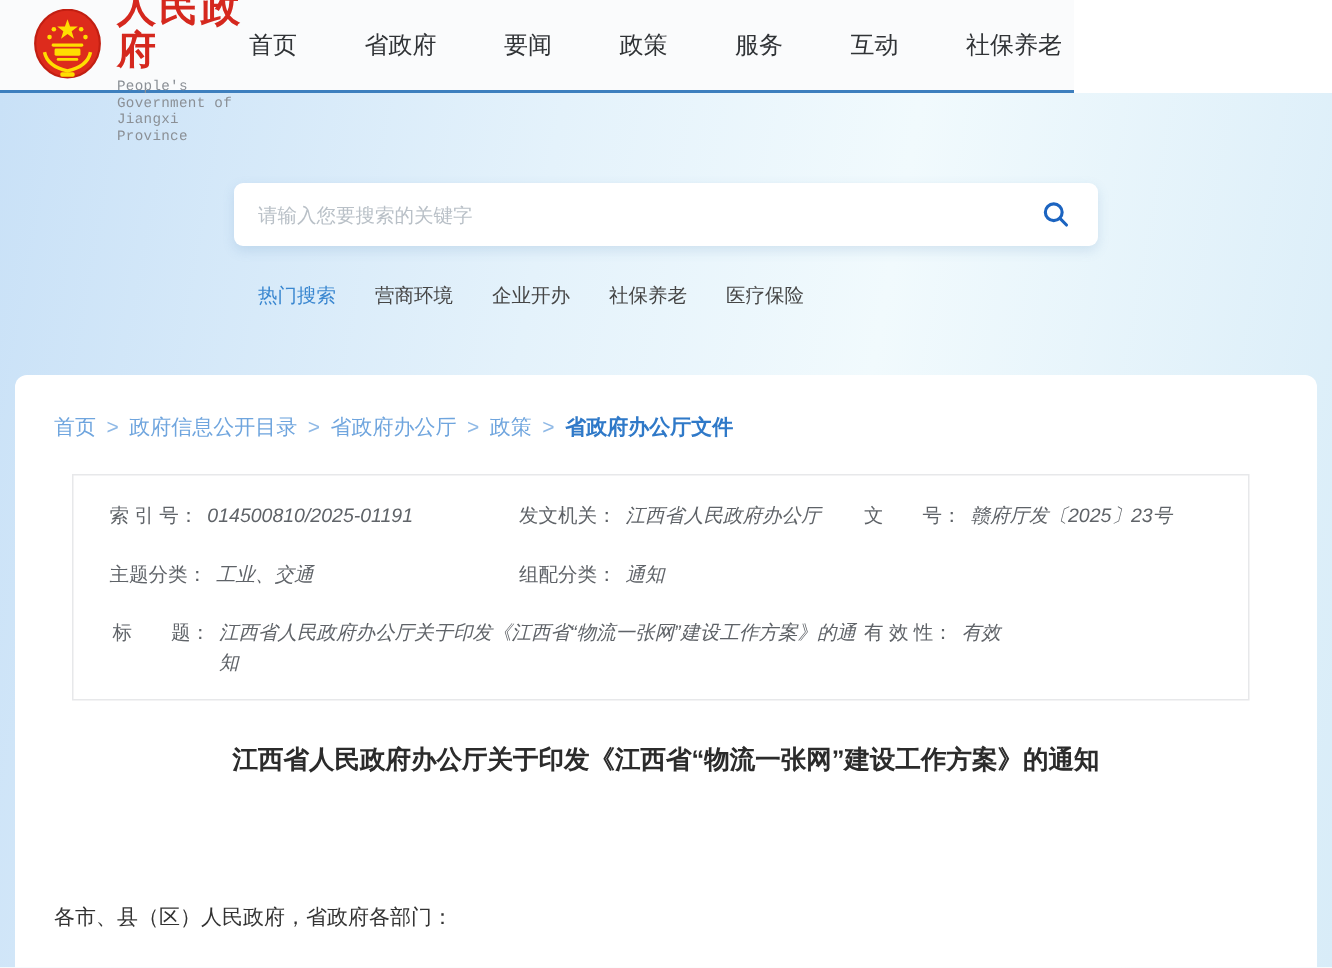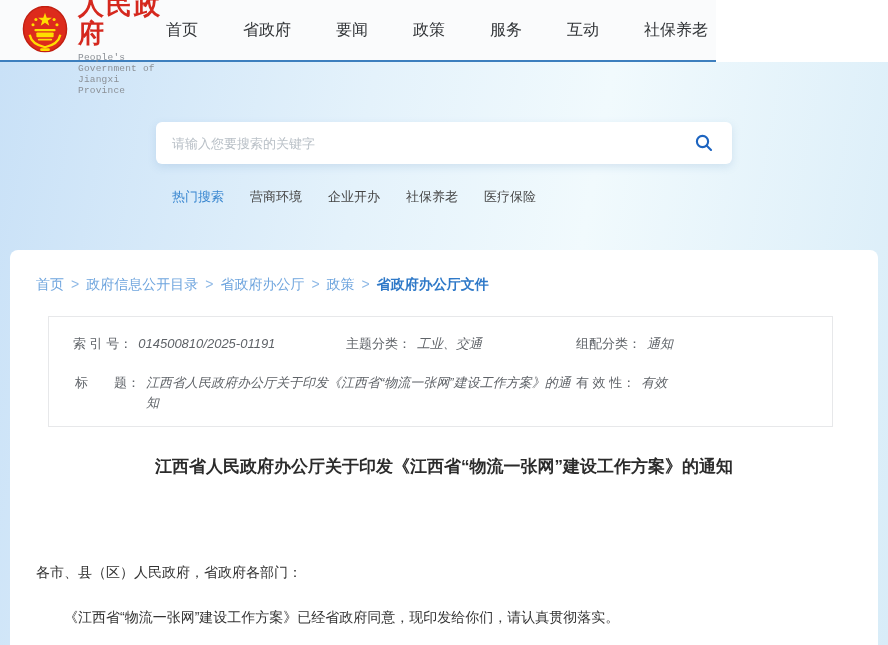--- a/index.html
+++ b/index.html
@@ -153,20 +153,28 @@
     <span class="bc-sep">&gt;</span>
     <span class="bc-current">省政府办公厅文件</span>
   </div>
 
   <div class="meta-box">
     <div class="meta-cell">
       <span class="meta-label">索 引 号：</span>
       <span class="meta-value">014500810/2025-01191</span>
     </div>
     <div class="meta-cell">
+      <span class="meta-label">发文机关：</span>
+      <span class="meta-value">江西省人民政府办公厅</span>
+    </div>
+    <div class="meta-cell">
+      <span class="meta-label">文　　号：</span>
+      <span class="meta-value">赣府厅发〔2025〕23号</span>
+    </div>
+    <div class="meta-cell">
       <span class="meta-label">主题分类：</span>
       <span class="meta-value">工业、交通</span>
     </div>
     <div class="meta-cell">
       <span class="meta-label">组配分类：</span>
       <span class="meta-value">通知</span>
     </div>
     <div class="meta-cell span2">
       <span class="meta-label">标　　题：</span>
       <span class="meta-value">江西省人民政府办公厅关于印发《江西省“物流一张网”建设工作方案》的通知</span>

